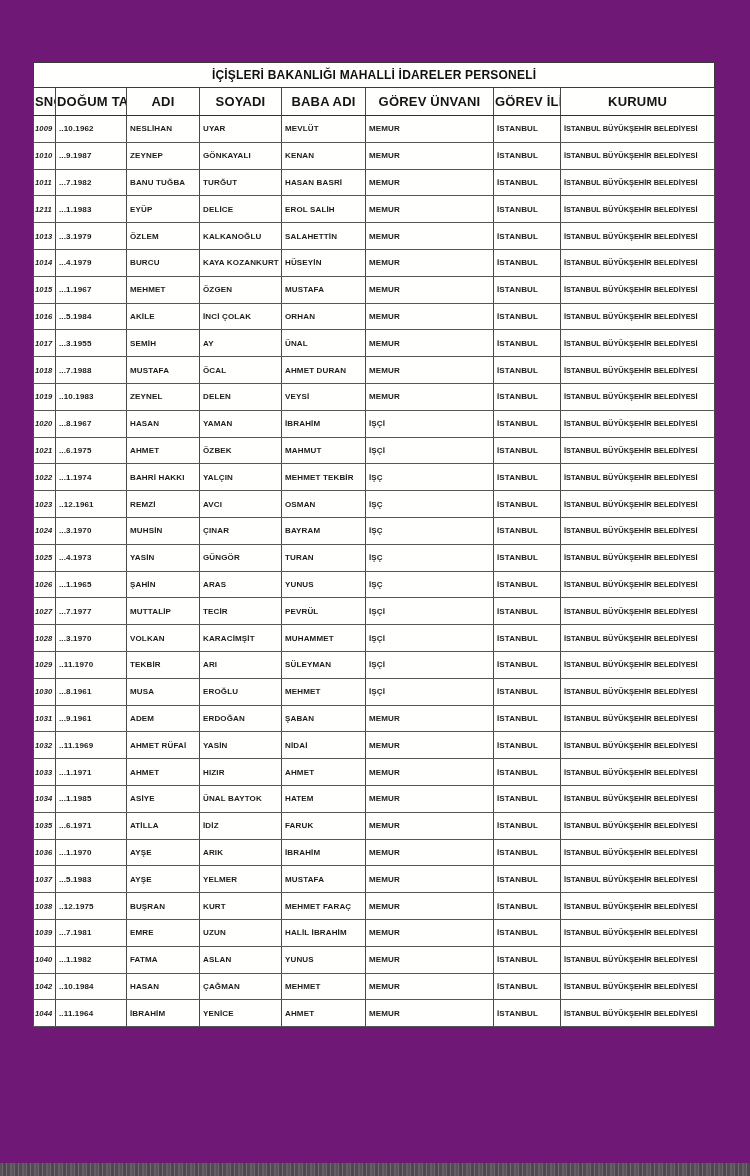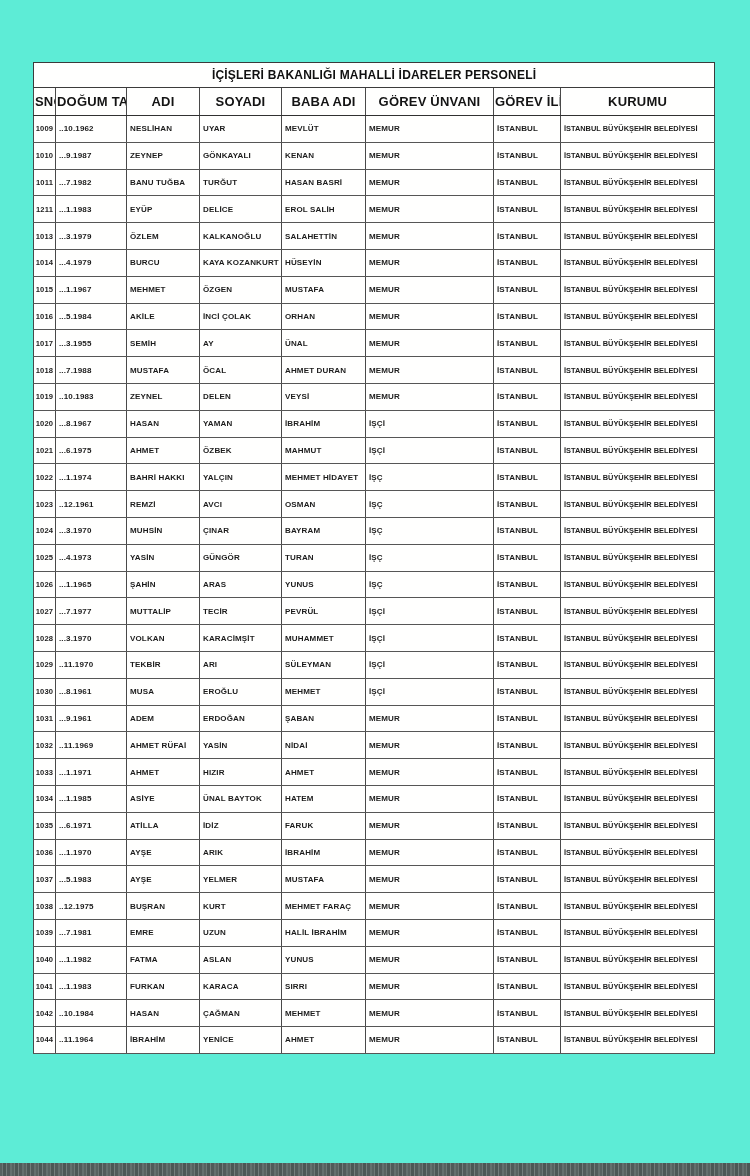--- a/index.html
+++ b/index.html
@@ -1,19 +1,19 @@
 <!DOCTYPE html>
 <html><head>
 <meta charset="utf-8">
 <style>
   html,body{margin:0;padding:0;background:#ffffff;}
   .page{
     position:relative;
     width:750px;height:1176px;
-    background:#5eead4;
+    background:#701a75;
     font-family:"Liberation Sans", sans-serif;
     overflow:hidden;
     filter:contrast(1.02);
   }
   .scan-table{
     position:absolute;left:33px;top:62px;
     width:681px;
     border-collapse:collapse;
     table-layout:fixed;
     background:#fdfdfc;
@@ -43,21 +43,21 @@
     border-bottom:1.5px solid #333;
   }
   .scan-table tbody td{
     height:26.8px;
     font-size:8px;
     font-weight:700;
     color:#1d1d1d;
     padding:0 3px;
     letter-spacing:.15px;
   }
-  .scan-table tbody td:nth-child(1){text-align:center;padding:0 1px;font-size:7.6px;}
+  .scan-table tbody td:nth-child(1){padding:0 1px;font-size:7.6px;font-style:italic;}
   .scan-table tbody td:nth-child(8){font-size:7.4px;letter-spacing:0;}
   
   .scan-table tbody tr td{border-top-color:#575757;border-bottom-color:#575757;}
   .scan-table tbody tr:nth-child(3n) td{border-top-style:solid;border-top-color:#3f3f3f;}
   
   .scan-noise-bar{
     position:absolute;left:0;bottom:0;width:750px;height:13px;
     background:
       repeating-linear-gradient(90deg,
         #585858 0 2px,#6e6e6e 2px 3px,#4c4c4c 3px 6px,
@@ -239,21 +239,21 @@
       <td>İŞÇİ</td>
       <td>İSTANBUL</td>
       <td>İSTANBUL BÜYÜKŞEHİR BELEDİYESİ</td>
     </tr>
 
     <tr>
       <td>1022</td>
       <td>...1.1974</td>
       <td>BAHRİ HAKKI</td>
       <td>YALÇIN</td>
-      <td>MEHMET HİDAYET</td>
+      <td>MEHMET TEKBİR</td>
       <td>İŞÇ</td>
       <td>İSTANBUL</td>
       <td>İSTANBUL BÜYÜKŞEHİR BELEDİYESİ</td>
     </tr>
 
     <tr>
       <td>1023</td>
       <td>..12.1961</td>
       <td>REMZİ</td>
       <td>AVCI</td>
@@ -443,30 +443,20 @@
       <td>1040</td>
       <td>...1.1982</td>
       <td>FATMA</td>
       <td>ASLAN</td>
       <td>YUNUS</td>
       <td>MEMUR</td>
       <td>İSTANBUL</td>
       <td>İSTANBUL BÜYÜKŞEHİR BELEDİYESİ</td>
     </tr>
 
-    <tr>
-      <td>1041</td>
-      <td>...1.1983</td>
-      <td>FURKAN</td>
-      <td>KARACA</td>
-      <td>SIRRI</td>
-      <td>MEMUR</td>
-      <td>İSTANBUL</td>
-      <td>İSTANBUL BÜYÜKŞEHİR BELEDİYESİ</td>
-    </tr>
 
     <tr>
       <td>1042</td>
       <td>..10.1984</td>
       <td>HASAN</td>
       <td>ÇAĞMAN</td>
       <td>MEHMET</td>
       <td>MEMUR</td>
       <td>İSTANBUL</td>
       <td>İSTANBUL BÜYÜKŞEHİR BELEDİYESİ</td>

